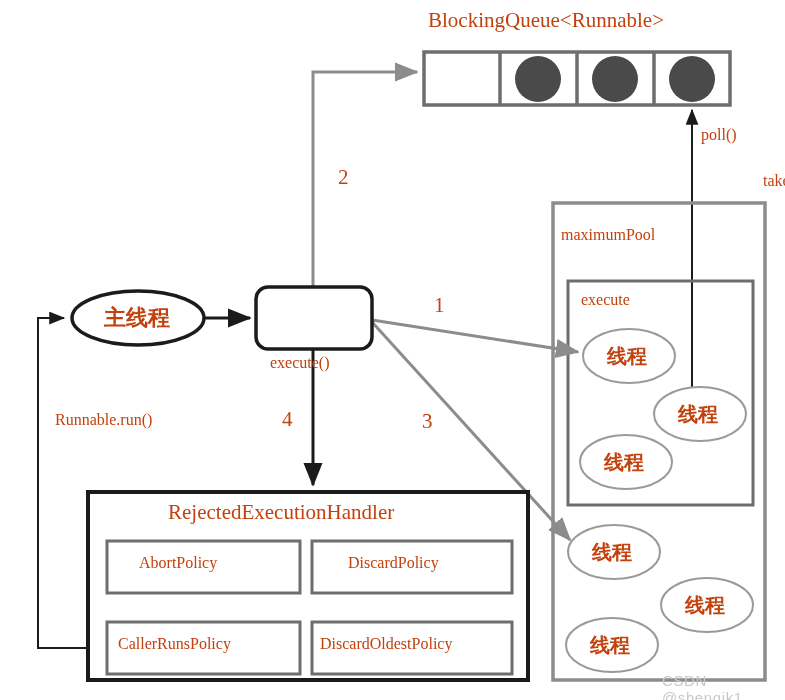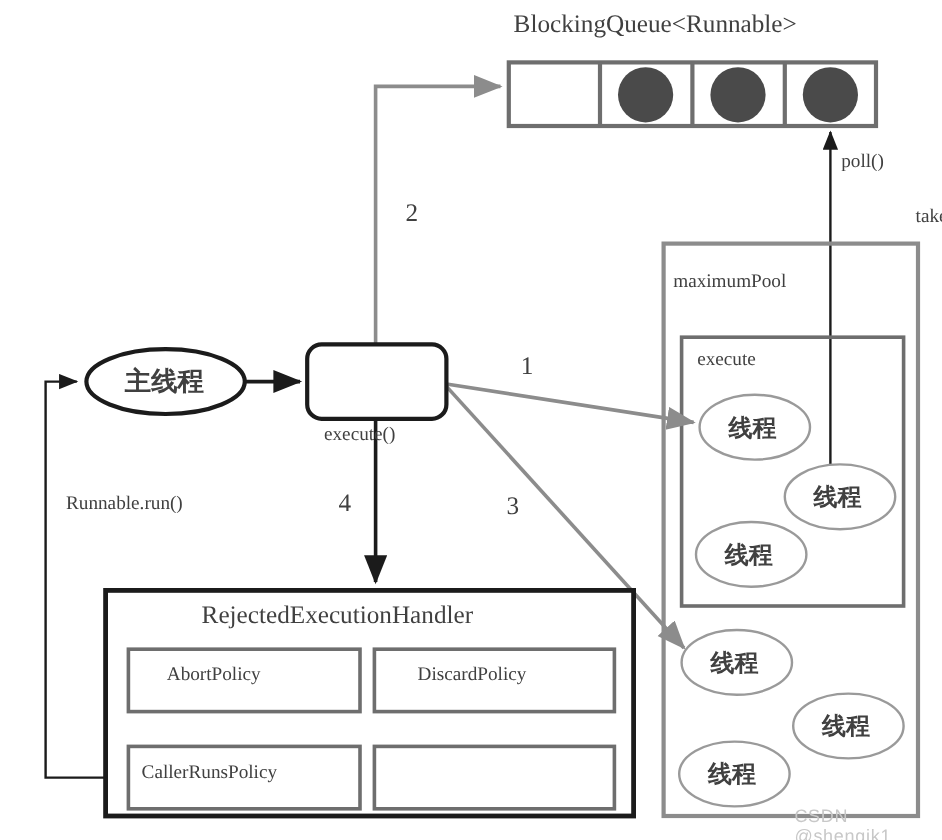--- a/index.html
+++ b/index.html
@@ -1,18 +1,18 @@
 <!DOCTYPE html>
 <html><head>
 <meta charset="utf-8">
 <style>
   html,body{margin:0;padding:0;background:#fff;}
   body{font-family:"Liberation Serif","DejaVu Serif",serif;}
   #stage{position:relative;width:785px;height:700px;background:#ffffff;overflow:hidden;}
-  .lbl{position:absolute;white-space:nowrap;color:#404040;}
+  .lbl{position:absolute;white-space:nowrap;color:#c2410c;}
   .title{font-size:21px;}
   .num{font-size:21px;}
   .meth{font-size:16px;}
   .cn{font-family:"DejaVu Sans","Liberation Sans",sans-serif;font-weight:bold;}
   svg{position:absolute;left:0;top:0;width:785px;height:700px;overflow:visible;}
   .wm{position:absolute;font-family:"Liberation Sans",sans-serif;font-size:15px;color:#c8c8c8;letter-spacing:.6px;}
 </style>
 </head>
 <body>
 
@@ -104,20 +104,21 @@
   <div class="lbl cn" style="left:604px;top:449px;font-size:20px;">线程</div>
   <div class="lbl cn" style="left:592px;top:539px;font-size:20px;">线程</div>
   <div class="lbl cn" style="left:685px;top:592px;font-size:20px;">线程</div>
   <div class="lbl cn" style="left:590px;top:632px;font-size:20px;">线程</div>
 
   <div class="lbl title" style="left:168px;top:500px;">RejectedExecutionHandler</div>
 
   <div class="lbl meth" style="left:139px;top:554px;">AbortPolicy</div>
   <div class="lbl meth" style="left:348px;top:554px;">DiscardPolicy</div>
   <div class="lbl meth" style="left:118px;top:635px;">CallerRunsPolicy</div>
+  <div class="lbl meth" style="left:320px;top:635px;">DiscardOldestPolicy</div>
 
   <div class="lbl num" style="left:434px;top:293px;">1</div>
   <div class="lbl num" style="left:338px;top:165px;">2</div>
   <div class="lbl num" style="left:422px;top:409px;">3</div>
   <div class="lbl num" style="left:282px;top:407px;">4</div>
 
   <div class="lbl meth" style="left:701px;top:126px;">poll()</div>
   <div class="lbl meth" style="left:723px;top:172px;margin-left:40px;">take()</div>
 
   <div class="lbl meth" style="left:55px;top:411px;">Runnable.run()</div>

